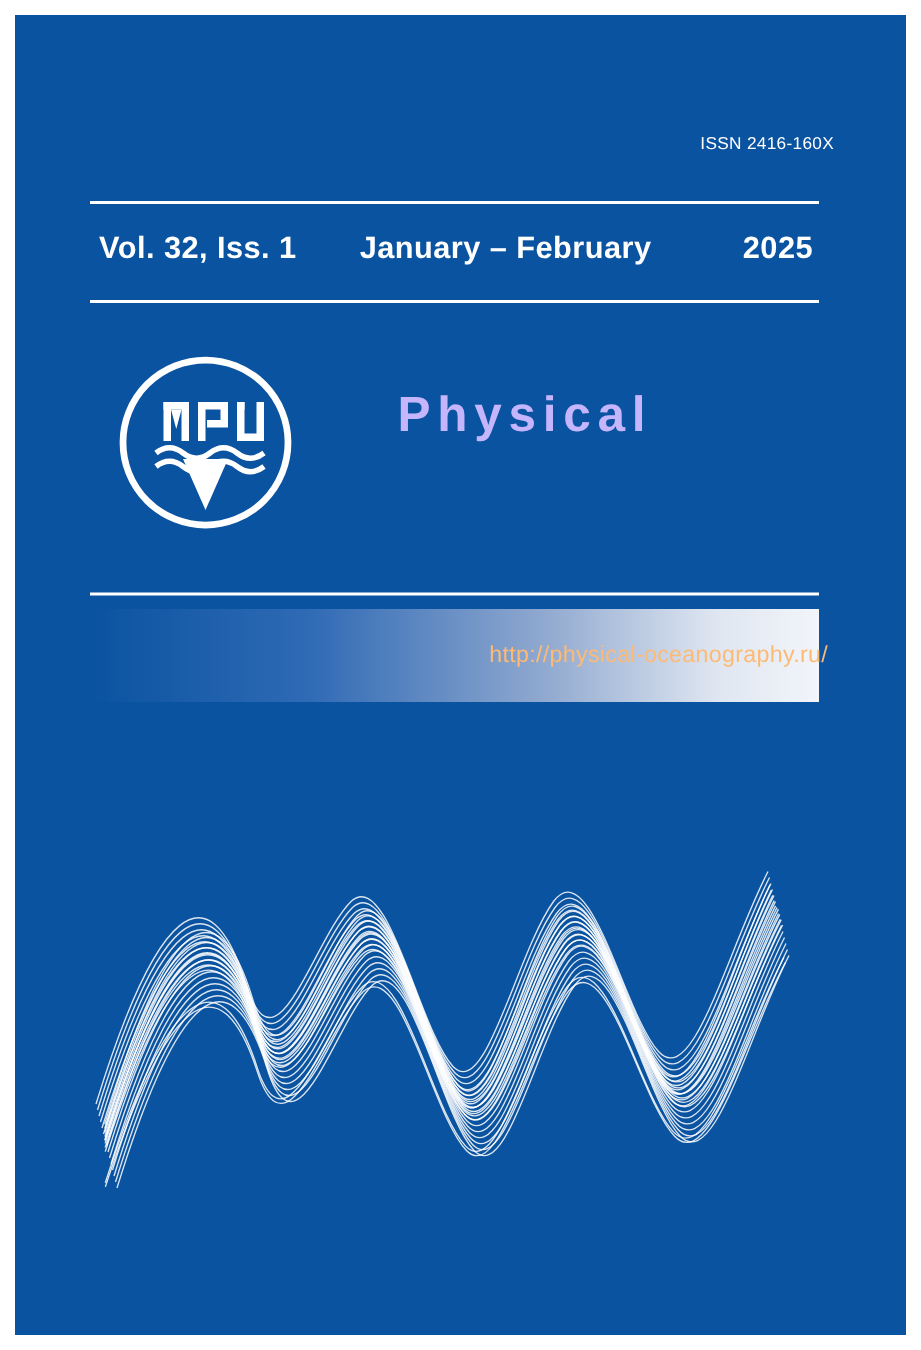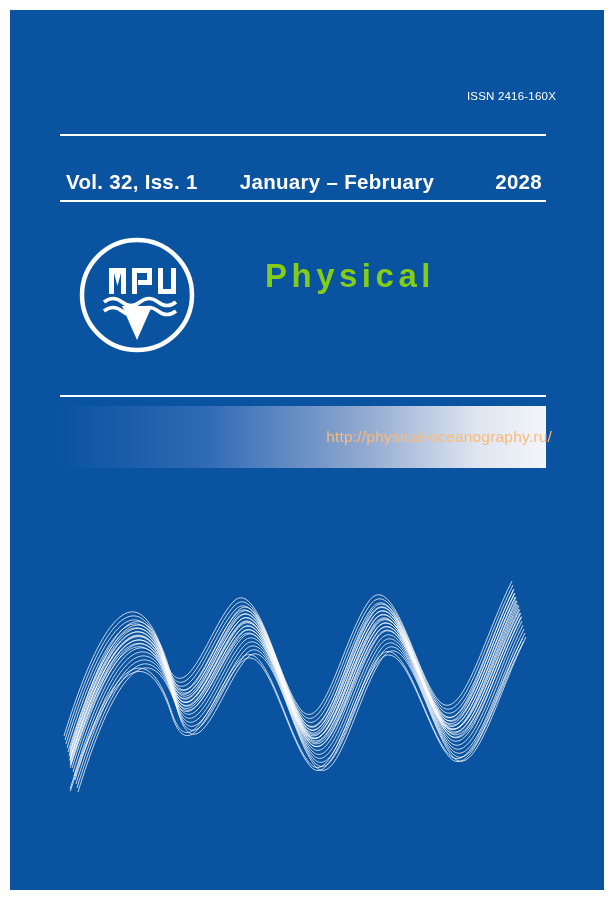--- a/index.html
+++ b/index.html
@@ -51,21 +51,21 @@
     background: #ffffff;
   }
   .rule-top    { top: 124px; }
   .rule-bottom { top: 190px; }
   .rule-url    { top: 385px; }
 
   
   .volume-line {
     position: absolute;
     left: 50px;
-    top: 152px;
+    top: 136px;
     width: 486px;
     height: 40px;
     color: #ffffff;
     font-size: 20.5px;
     font-weight: bold;
     display: flex;
     align-items: center;
     letter-spacing: 0.3px;
   }
   .volume-line .vol   { margin-left: 6px; }
@@ -81,21 +81,21 @@
     height: 118px;
   }
   .emblem svg { display: block; }
 
   
   .title {
     position: absolute;
     left: 255px;
     top: 244px;
     width: 300px;
-    color: #84cc16;
+    color: #c4b5fd;
     font-size: 33px;
     font-weight: bold;
     line-height: 1.33;
     letter-spacing: 4.5px;
   }
   .title .l2 { display: block; }
 
   
   .url-band {
     position: absolute;
@@ -131,21 +131,21 @@
 <div class="cover">
   <div class="page">
 
     <div class="issn">ISSN 2416-160X</div>
 
     <div class="rule rule-top"></div>
 
     <div class="volume-line">
       <span class="vol">Vol. 32, Iss. 1</span>
       <span class="dates">January – February</span>
-      <span class="year">2028</span>
+      <span class="year">2025</span>
     </div>
 
     <div class="rule rule-bottom"></div>
 
     <div class="emblem">
       <svg width="118" height="118" viewBox="0 0 118 118" xmlns="http://www.w3.org/2000/svg">
         <circle cx="59" cy="59" r="55" fill="none" stroke="#ffffff" stroke-width="4.5"></circle>
 
         <g fill="#ffffff">
           <rect x="31" y="32" width="5" height="26"></rect>

